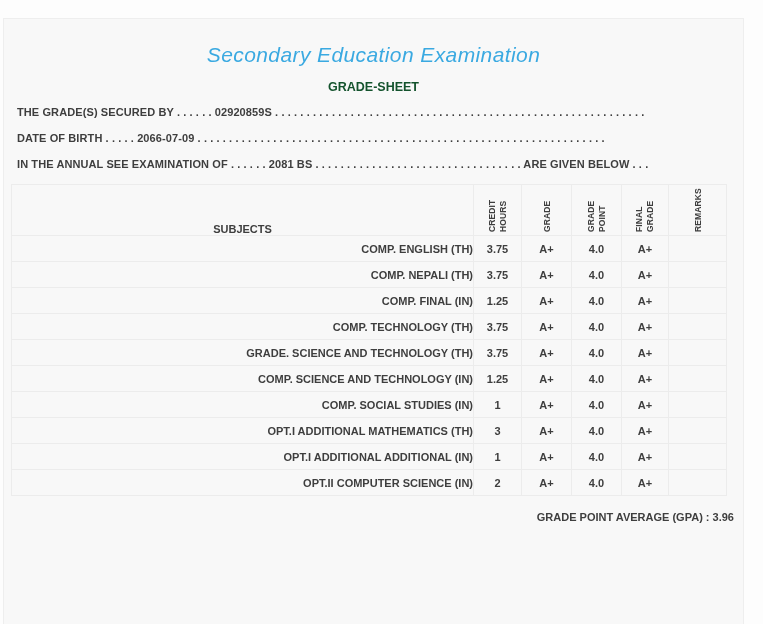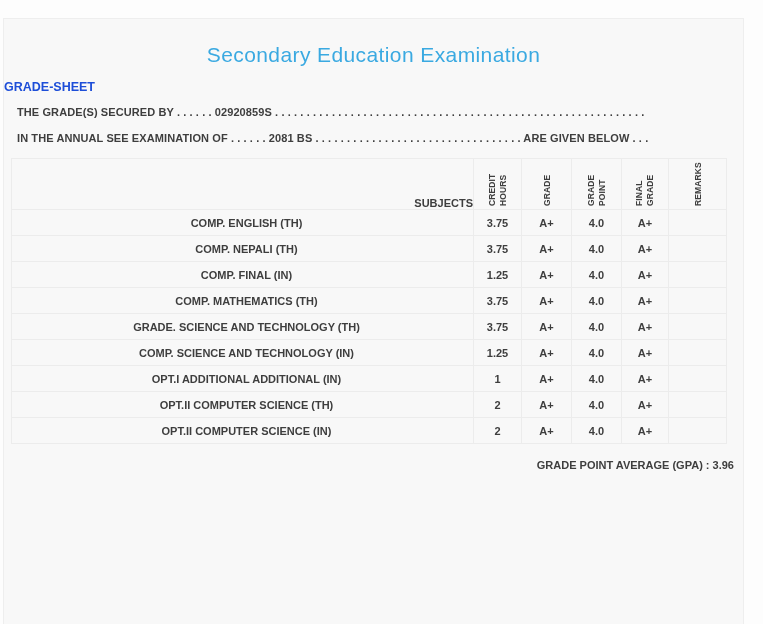--- a/index.html
+++ b/index.html
@@ -21,26 +21,28 @@
     border: 1px solid #eeeeee;
     box-sizing: border-box;
   }
   .title {
     margin: 24px 0 0 0;
     text-align: center;
     font-size: 21px;
     font-weight: 400;
     letter-spacing: 0.4px;
     color: #3aa9e1;
+    font-style: italic;
   }
   .subtitle {
     margin: 13px 0 0 0;
+    text-align: center;
     font-size: 12.5px;
     font-weight: 700;
-    color: #1d4ed8;
+    color: #14532d;
   }
   .info-lines { margin-top: 12px; }
   .info-line {
     padding-left: 13px;
     margin-bottom: 14px;
     font-size: 11px;
     font-weight: 700;
     color: #3e3e3e;
     white-space: nowrap;
     letter-spacing: 0.1px;
@@ -56,21 +58,21 @@
     margin: 0 0 0 7px;
   }
   table.grades th, table.grades td {
     border: 1px solid #ececec;
     font-size: 11px;
     font-weight: 700;
     color: #3e3e3e;
     padding: 0;
   }
   th.subjects-th {
-    text-align: right;
+    text-align: center;
     vertical-align: bottom;
     padding: 0 0 9px 8px;
   }
   th.vth { vertical-align: bottom; }
   .rotwrap {
     position: relative;
     height: 50px;
     width: 100%;
   }
   .rot {
@@ -84,41 +86,42 @@
     line-height: 1.25;
     text-align: left;
     color: #3e3e3e;
     letter-spacing: 0.1px;
   }
   table.grades td {
     height: 25px;
     text-align: center;
   }
   table.grades td.subject {
-    text-align: center;
+    text-align: right;
     padding-left: 8px;
   }
   .gpa {
     margin-top: 15px;
     padding-right: 9px;
     text-align: right;
     font-size: 11px;
     font-weight: 700;
     color: #3e3e3e;
   }
 </style>
 </head>
 <body>
 
 <div class="panel">
   <h1 class="title">Secondary Education Examination</h1>
   <h2 class="subtitle">GRADE-SHEET</h2>
 
   <div class="info-lines">
     <div class="info-line clip">THE GRADE(S) SECURED BY . . . . . . 02920859S . . . . . . . . . . . . . . . . . . . . . . . . . . . . . . . . . . . . . . . . . . . . . . . . . . . . . . . . . . . .</div>
+    <div class="info-line clip">DATE OF BIRTH . . . . . 2066-07-09 . . . . . . . . . . . . . . . . . . . . . . . . . . . . . . . . . . . . . . . . . . . . . . . . . . . . . . . . . . . . . . . . .</div>
     <div class="info-line">IN THE ANNUAL SEE EXAMINATION OF . . . . . . 2081 BS . . . . . . . . . . . . . . . . . . . . . . . . . . . . . . . . . ARE GIVEN BELOW . . .</div>
   </div>
 
   <table class="grades">
     <colgroup>
       <col style="width:462px">
       <col style="width:48px">
       <col style="width:50px">
       <col style="width:50px">
       <col style="width:47px">
@@ -173,21 +176,21 @@
         </tr>
         <tr>
           <td class="subject">COMP. FINAL (IN)</td>
           <td>1.25</td>
           <td>A+</td>
           <td>4.0</td>
           <td>A+</td>
           <td></td>
         </tr>
         <tr>
-          <td class="subject">COMP. MATHEMATICS (TH)</td>
+          <td class="subject">COMP. TECHNOLOGY (TH)</td>
           <td>3.75</td>
           <td>A+</td>
           <td>4.0</td>
           <td>A+</td>
           <td></td>
         </tr>
         <tr>
           <td class="subject">GRADE. SCIENCE AND TECHNOLOGY (TH)</td>
           <td>3.75</td>
           <td>A+</td>
@@ -197,30 +200,38 @@
         </tr>
         <tr>
           <td class="subject">COMP. SCIENCE AND TECHNOLOGY (IN)</td>
           <td>1.25</td>
           <td>A+</td>
           <td>4.0</td>
           <td>A+</td>
           <td></td>
         </tr>
         <tr>
+          <td class="subject">COMP. SOCIAL STUDIES (IN)</td>
+          <td>1</td>
+          <td>A+</td>
+          <td>4.0</td>
+          <td>A+</td>
+          <td></td>
+        </tr>
+        <tr>
+          <td class="subject">OPT.I ADDITIONAL MATHEMATICS (TH)</td>
+          <td>3</td>
+          <td>A+</td>
+          <td>4.0</td>
+          <td>A+</td>
+          <td></td>
+        </tr>
+        <tr>
           <td class="subject">OPT.I ADDITIONAL ADDITIONAL (IN)</td>
           <td>1</td>
-          <td>A+</td>
-          <td>4.0</td>
-          <td>A+</td>
-          <td></td>
-        </tr>
-        <tr>
-          <td class="subject">OPT.II COMPUTER SCIENCE (TH)</td>
-          <td>2</td>
           <td>A+</td>
           <td>4.0</td>
           <td>A+</td>
           <td></td>
         </tr>
         <tr>
           <td class="subject">OPT.II COMPUTER SCIENCE (IN)</td>
           <td>2</td>
           <td>A+</td>
           <td>4.0</td>

